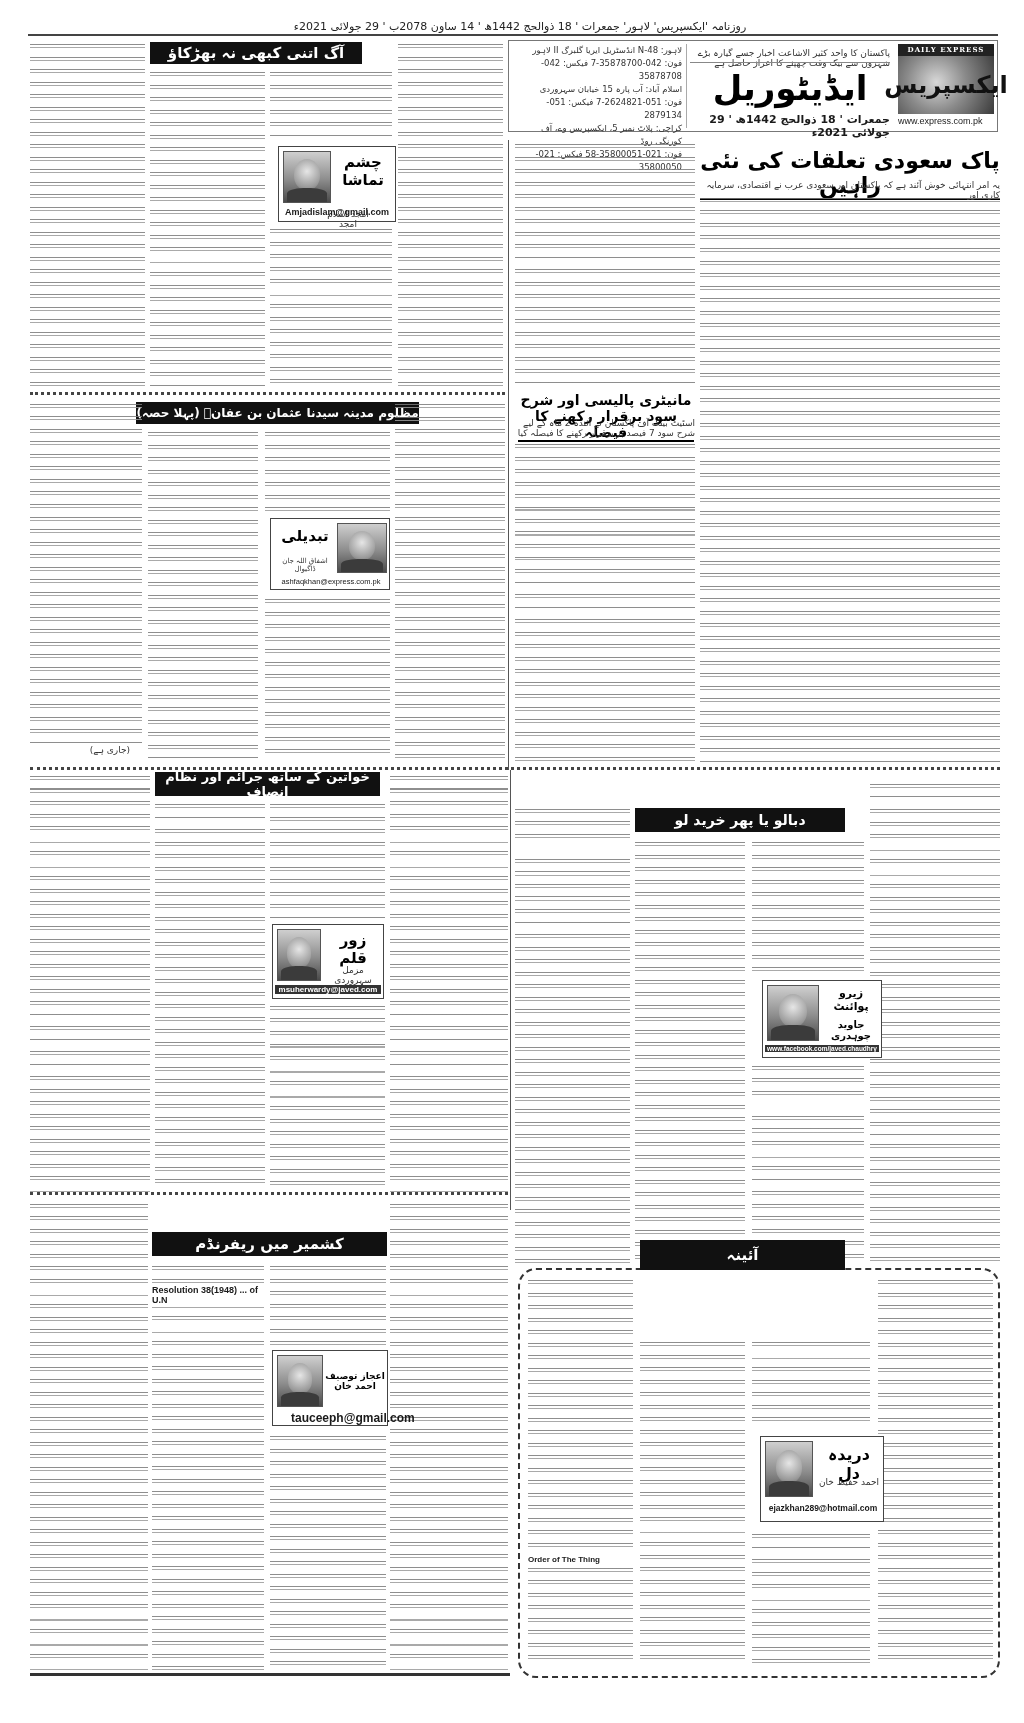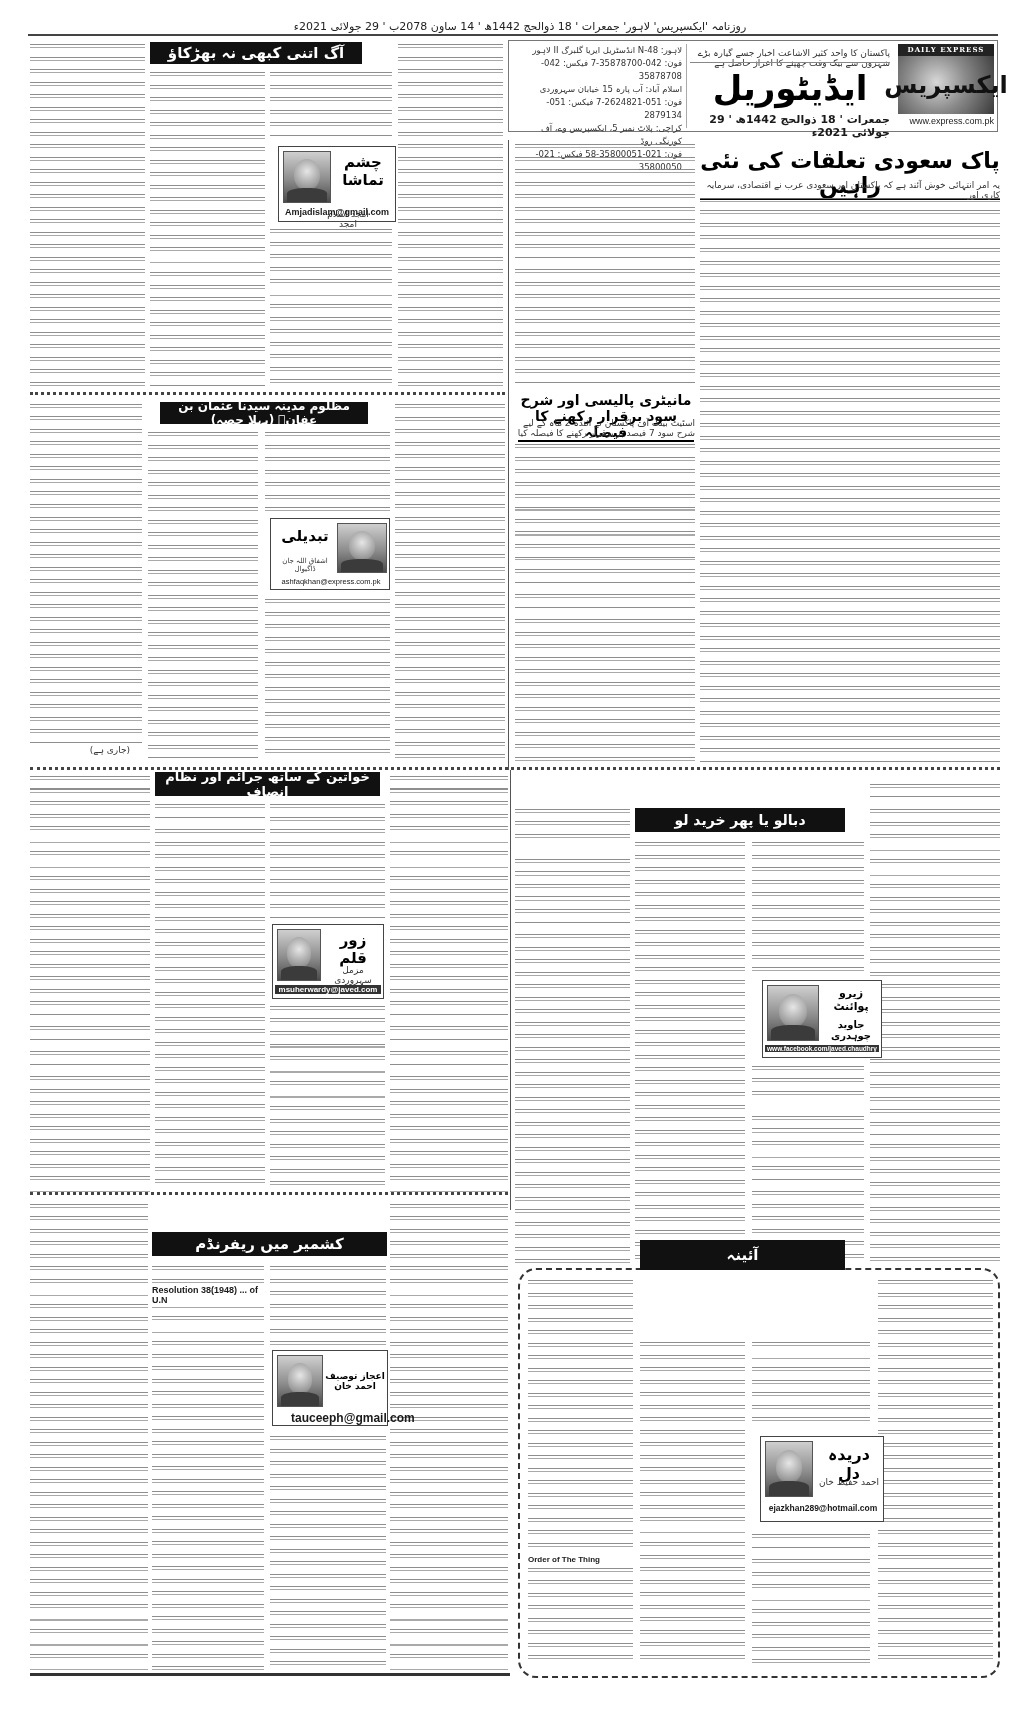--- a/index.html
+++ b/index.html
@@ -8,21 +8,21 @@
   .abs { position: absolute; }
   .urdu { direction: rtl; text-align: right; unicode-bidi: plaintext; }
   .dateline { top: 20px; left: 240px; width: 560px; font-size: 11px; text-align: center; color: #222; }
   .rule-top { top: 34px; left: 28px; width: 970px; height: 2px; background: #444; }
 
   
   .mast { top: 40px; left: 508px; width: 490px; height: 92px; border: 1.5px solid #777; }
   .logo { top: 44px; left: 898px; width: 96px; height: 84px; }
   .logo .band { height: 12px; background: #222; color: #fff; font-size: 7px; letter-spacing: 1px; text-align: center; line-height: 12px; font-family: "DejaVu Serif", serif; font-weight: bold; }
   .logo .img { height: 58px; background: radial-gradient(circle at 40% 45%, #d8d8d8 0%, #8a8a8a 45%, #3a3a3a 100%); display: flex; align-items: center; justify-content: center; color: #111; font-size: 24px; font-weight: bold; }
-  .logo .url { font-size: 9px; text-align: right; color: #222; line-height: 14px; font-family: "Liberation Sans", sans-serif; }
+  .logo .url { font-size: 9px; text-align: left; color: #222; line-height: 14px; font-family: "Liberation Sans", sans-serif; }
   .tagline { top: 48px; left: 690px; width: 200px; font-size: 9px; color: #333; }
   .taglinerule { top: 62px; left: 690px; width: 200px; height: 1px; background: #888; }
   .editorial-title { top: 68px; left: 700px; width: 180px; font-size: 34px; font-weight: bold; text-align: center; color: #000; }
   .mast-date { top: 113px; left: 690px; width: 200px; font-size: 11px; font-weight: bold; }
   .mast-div { top: 44px; left: 686px; width: 1px; height: 84px; background: #aaa; }
   .contacts { top: 44px; left: 512px; width: 170px; font-size: 8.5px; line-height: 13px; color: #333; }
 
   
   .col { overflow: hidden; }
   .lines { width: 100%; height: 100%; background:
@@ -113,21 +113,21 @@
       <div class="face"></div>
       <div class="shoulders"></div>
     </div>
   <div class="ctitle urdu" style="left:54px; top:6px; width:60px; font-size:15px;">چشم تماشا</div>
   <div class="cname" style="left:39px; top:42px; width:60px;margin-top:20px;">امجد اسلام امجد</div>
   <div class="email" style="left:2px; top:60px; width:112px; font-size:9px;">Amjadislam@gmail.com</div>
 </div>
 
 <div class="abs dotted-h" style="top:392px; left:30px; width:475px;"></div>
 
-<div class="abs hl-black" style="top:402px; left:160px; width:208px; height:22px; font-size:12px;">مظلوم مدینہ سیدنا عثمان بن عفانؓ (پہلا حصہ)</div>
+<div class="abs hl-black" style="top:402px; left:136px; width:283px; height:22px; font-size:12px;">مظلوم مدینہ سیدنا عثمان بن عفانؓ (پہلا حصہ)</div>
 <div class="abs col" style="top:400px; left:395px; width:110px; height:360px;">
     <div class="lines"></div>
   </div>
 <div class="abs col" style="top:400px; left:30px; width:112px; height:345px;">
     <div class="lines"></div>
   </div>
 <div class="abs col" style="top:428px; left:148px; width:110px; height:330px;">
     <div class="lines"></div>
   </div>
 <div class="abs col" style="top:428px; left:265px; width:125px; height:85px;">

